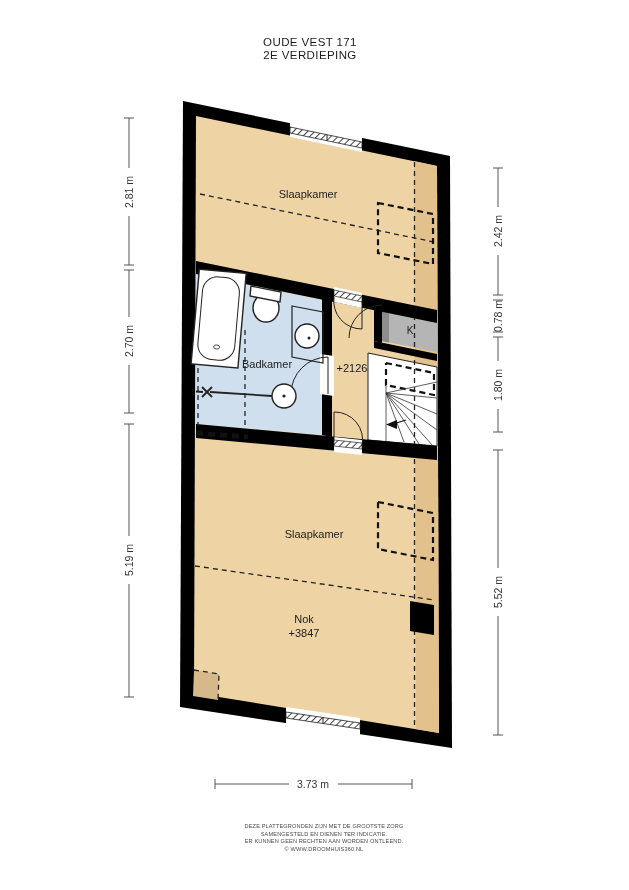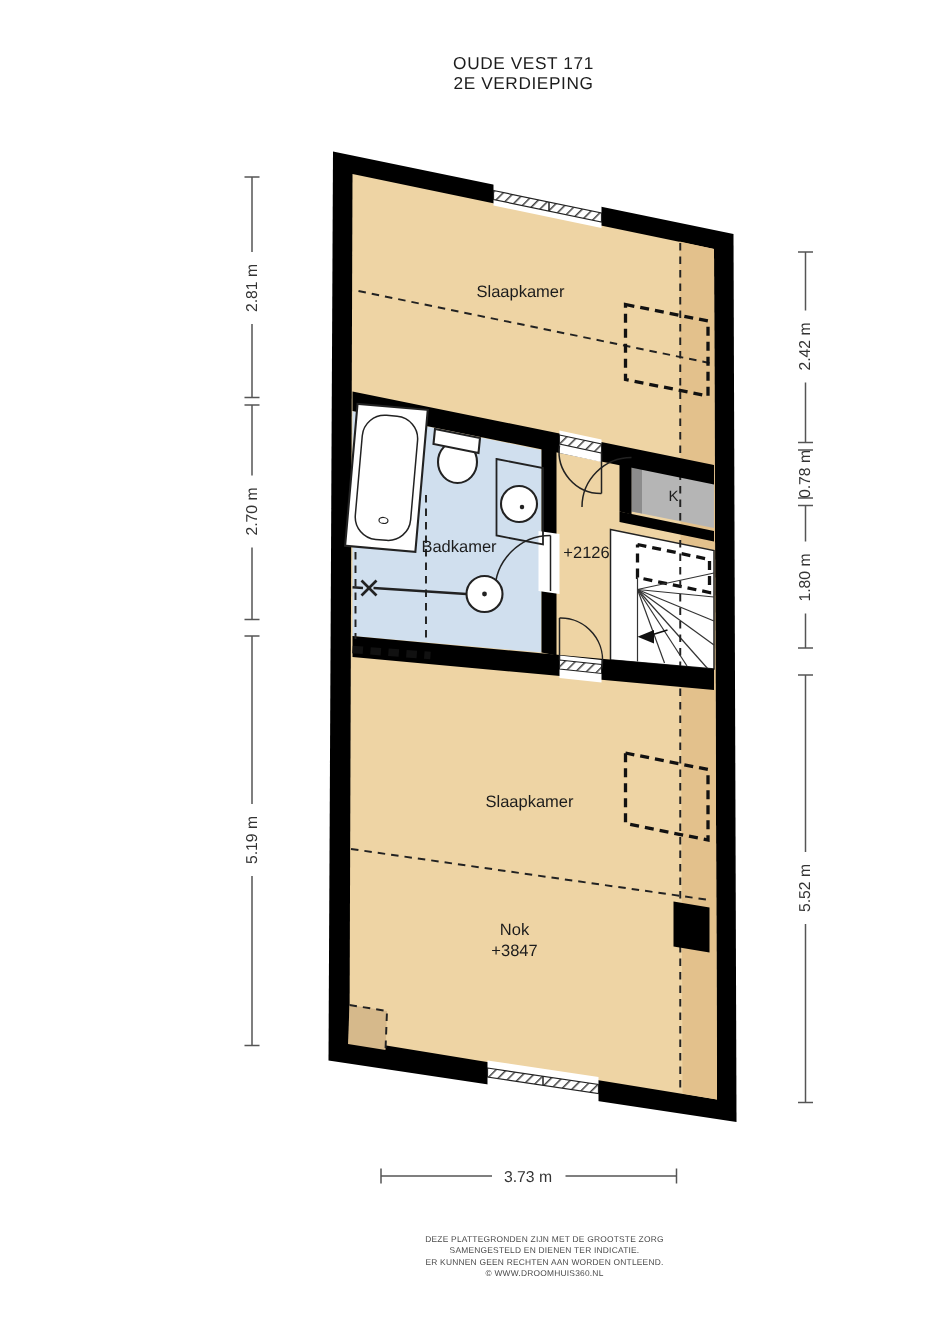--- a/index.html
+++ b/index.html
@@ -1,17 +1,17 @@
 <!DOCTYPE html>
 <html><head>
 <meta charset="utf-8">
 <style>
   html,body{margin:0;padding:0;background:#ffffff;}
   #page{position:relative;width:575px;height:890px;background:#ffffff;overflow:hidden;
-        font-family:"Liberation Sans",sans-serif;margin-left:39px;}
+        font-family:"Liberation Sans",sans-serif;}
   svg{display:block;}
   text{font-family:"Liberation Sans",sans-serif;text-anchor:middle;}
   .t-title{font-size:11.5px;fill:#1c1c1c;letter-spacing:.4px;}
   .t-room{font-size:11px;fill:#1c1c1c;}
   .t-room-sm{font-size:10px;fill:#1c1c1c;}
   .t-dim{font-size:10.5px;fill:#333;}
   .t-footer{font-size:5.6px;fill:#4a4a4a;letter-spacing:.15px;}
   .dimline{stroke:#555;stroke-width:1;}
   .thinline{stroke:#222;stroke-width:1;fill:none;}
   .dash{stroke:#222;stroke-width:1.3;fill:none;stroke-dasharray:5 4;}

